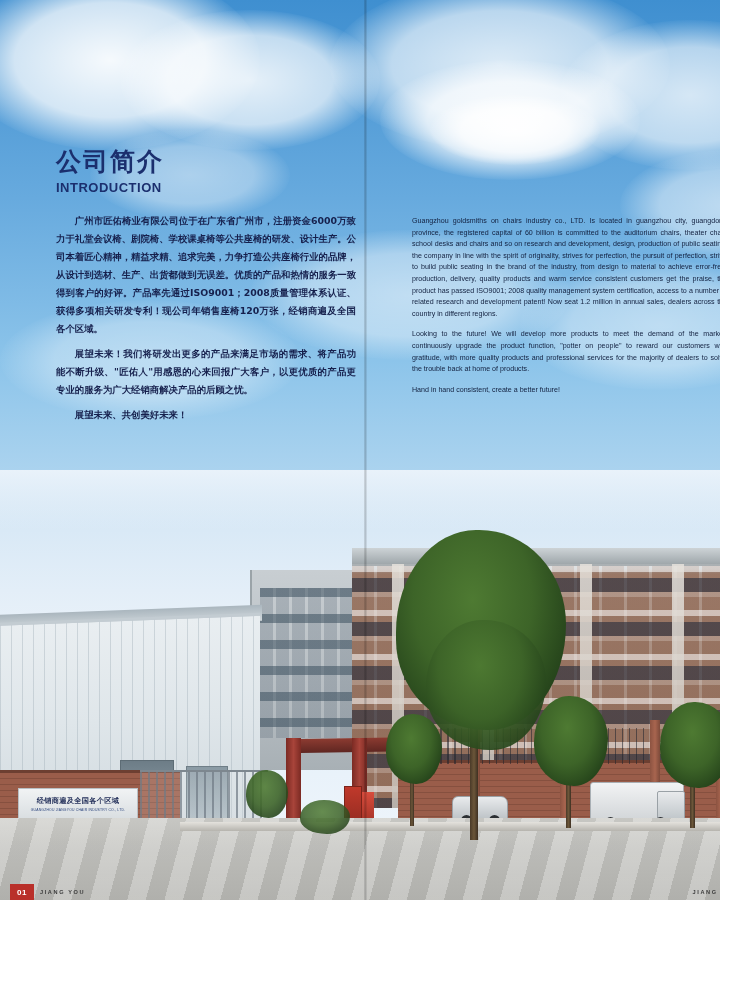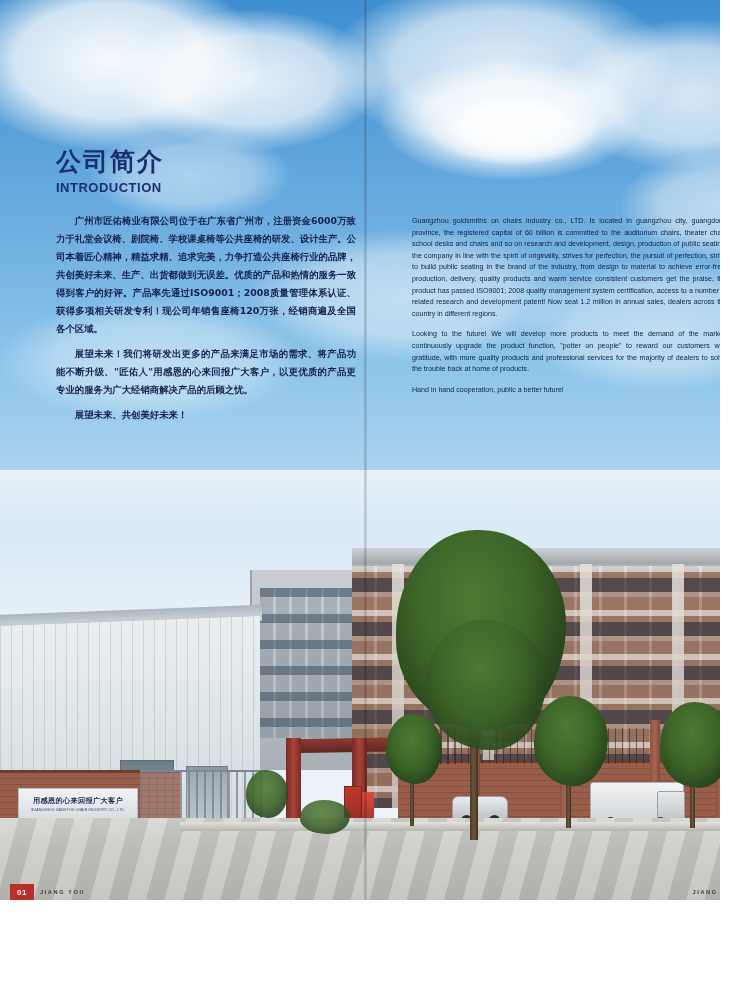--- a/index.html
+++ b/index.html
@@ -367,29 +367,29 @@
     <div class="cloud c7"></div>
     <div class="cloud c8"></div>
     <div class="cloud c9"></div>
 
     <div class="title-block">
       <div class="title-cn">公司简介</div>
       <div class="title-en">INTRODUCTION</div>
     </div>
 
     <div class="cn-body">
-      <p>广州市匠佑椅业有限公司位于在广东省广州市，注册资金6000万致力于礼堂会议椅、剧院椅、学校课桌椅等公共座椅的研发、设计生产。公司本着匠心精神，精益求精、追求完美，力争打造公共座椅行业的品牌，共创美好未来、生产、出货都做到无误差。优质的产品和热情的服务一致得到客户的好评。产品率先通过ISO9001；2008质量管理体系认证、获得多项相关研发专利！现公司年销售座椅120万张，经销商遍及全国各个区域。</p>
+      <p>广州市匠佑椅业有限公司位于在广东省广州市，注册资金6000万致力于礼堂会议椅、剧院椅、学校课桌椅等公共座椅的研发、设计生产。公司本着匠心精神，精益求精、追求完美，力争打造公共座椅行业的品牌，从设计到选材、生产、出货都做到无误差。优质的产品和热情的服务一致得到客户的好评。产品率先通过ISO9001；2008质量管理体系认证、获得多项相关研发专利！现公司年销售座椅120万张，经销商遍及全国各个区域。</p>
       <p>展望未来！我们将研发出更多的产品来满足市场的需求、将产品功能不断升级、"匠佑人"用感恩的心来回报广大客户，以更优质的产品更专业的服务为广大经销商解决产品的后顾之忧。</p>
       <p>展望未来、共创美好未来！</p>
     </div>
 
     <div class="en-body">
       <p>Guangzhou goldsmiths on chairs industry co., LTD. Is located in guangzhou city, guangdong province, the registered capital of 60 billion is committed to the auditorium chairs, theater chair, school desks and chairs and so on research and development, design, production of public seating, the company in line with the spirit of originality, strives for perfection, the pursuit of perfection, strive to build public seating in the brand of the industry, from design to material to achieve error-free, production, delivery, quality products and warm service consistent customers get the praise, the product has passed ISO9001; 2008 quality management system certification, access to a number of related research and development patent! Now seat 1.2 million in annual sales, dealers across the country in different regions.</p>
       <p>Looking to the future! We will develop more products to meet the demand of the market, continuously upgrade the product function, "potter on people" to reward our customers with gratitude, with more quality products and professional services for the majority of dealers to solve the trouble back at home of products.</p>
-      <p>Hand in hand cooperation, public a better future!</p>
+      <p>Hand in hand consistent, create a better future!</p>
     </div>
 
     <div class="photo">
       <div class="ph-sky"></div>
       <div class="photo-fade"></div>
 
       <div class="tower">
         <div class="wins"></div>
       </div>
 
@@ -427,21 +427,21 @@
         <div class="wheel" style="left:64px;"></div>
       </div>
       <div class="car">
         <div class="wheel" style="left:8px;"></div>
         <div class="wheel" style="left:36px;"></div>
       </div>
 
       <div class="gate-wall"></div>
       <div class="gate"></div>
       <div class="sign">
-        <div class="cn">用感恩的心来回报广大客户</div>
+        <div class="cn">经销商遍及全国各个区域</div>
         <div class="en">GUANGZHOU JIANGYOU CHAIR INDUSTRY CO., LTD.</div>
       </div>
 
       <div class="board"></div>
       <div class="board2"></div>
 
       <div class="ground">
         <div class="lines"></div>
       </div>
       <div class="curb"></div>

